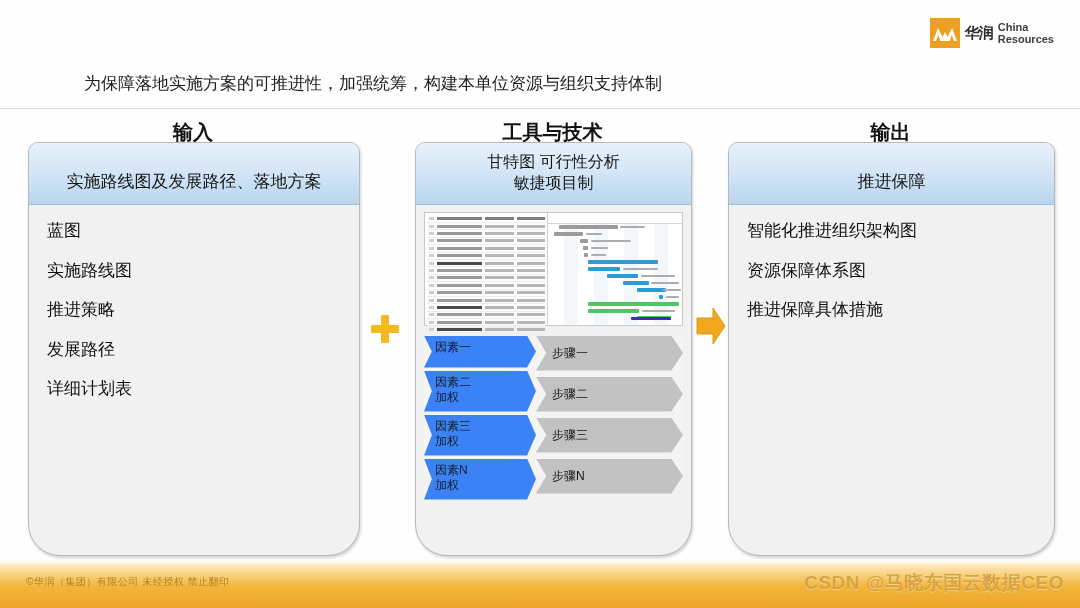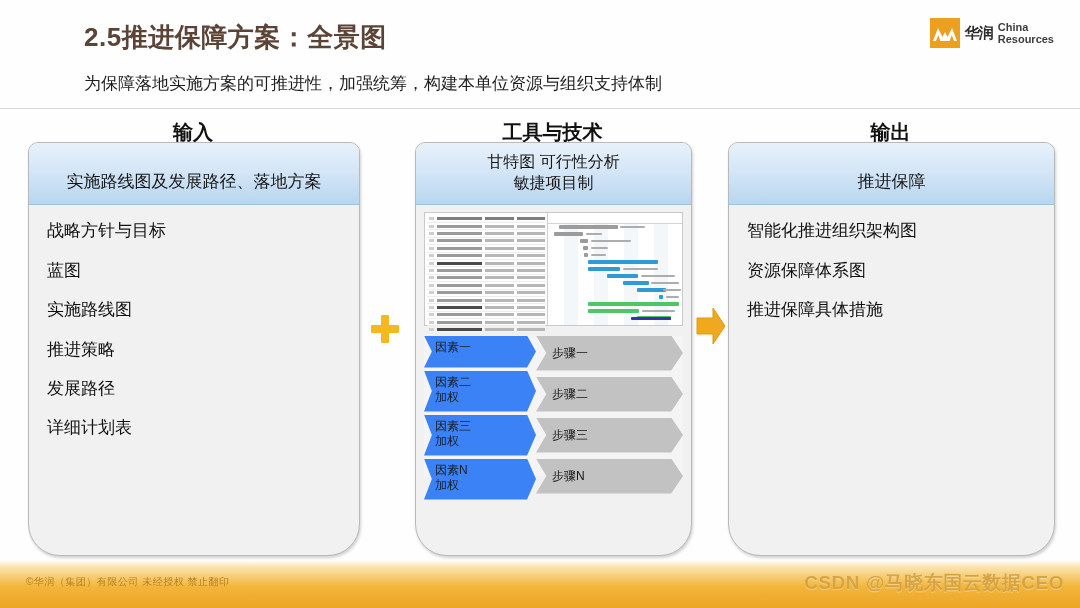--- a/index.html
+++ b/index.html
@@ -266,32 +266,30 @@
         <path d="M19.6 23 L21.8 17 L24 23 Z" fill="#eda01f"></path>
       </svg>
     </div>
     <div class="logo-cn">华润</div>
     <div class="logo-en">
       <div>China</div>
       <div>Resources</div>
     </div>
   </div>
 
-  <div class="title">2.5推进保障方案：全景图</div>
   <div class="subtitle">为保障落地实施方案的可推进性，加强统筹，构建本单位资源与组织支持体制</div>
   <div class="divider"></div>
 
   <div class="col-head c1">输入</div>
   <div class="col-head c2">工具与技术</div>
   <div class="col-head c3">输出</div>
 
   <div class="card" id="card-input">
     <div class="card-head">实施路线图及发展路径、落地方案</div>
     <div class="card-body">
-      <div class="item">战略方针与目标</div>
       <div class="item">蓝图</div>
       <div class="item">实施路线图</div>
       <div class="item">推进策略</div>
       <div class="item">发展路径</div>
       <div class="item">详细计划表</div>
     </div>
   </div>
 
   <div class="plus"></div>
 

